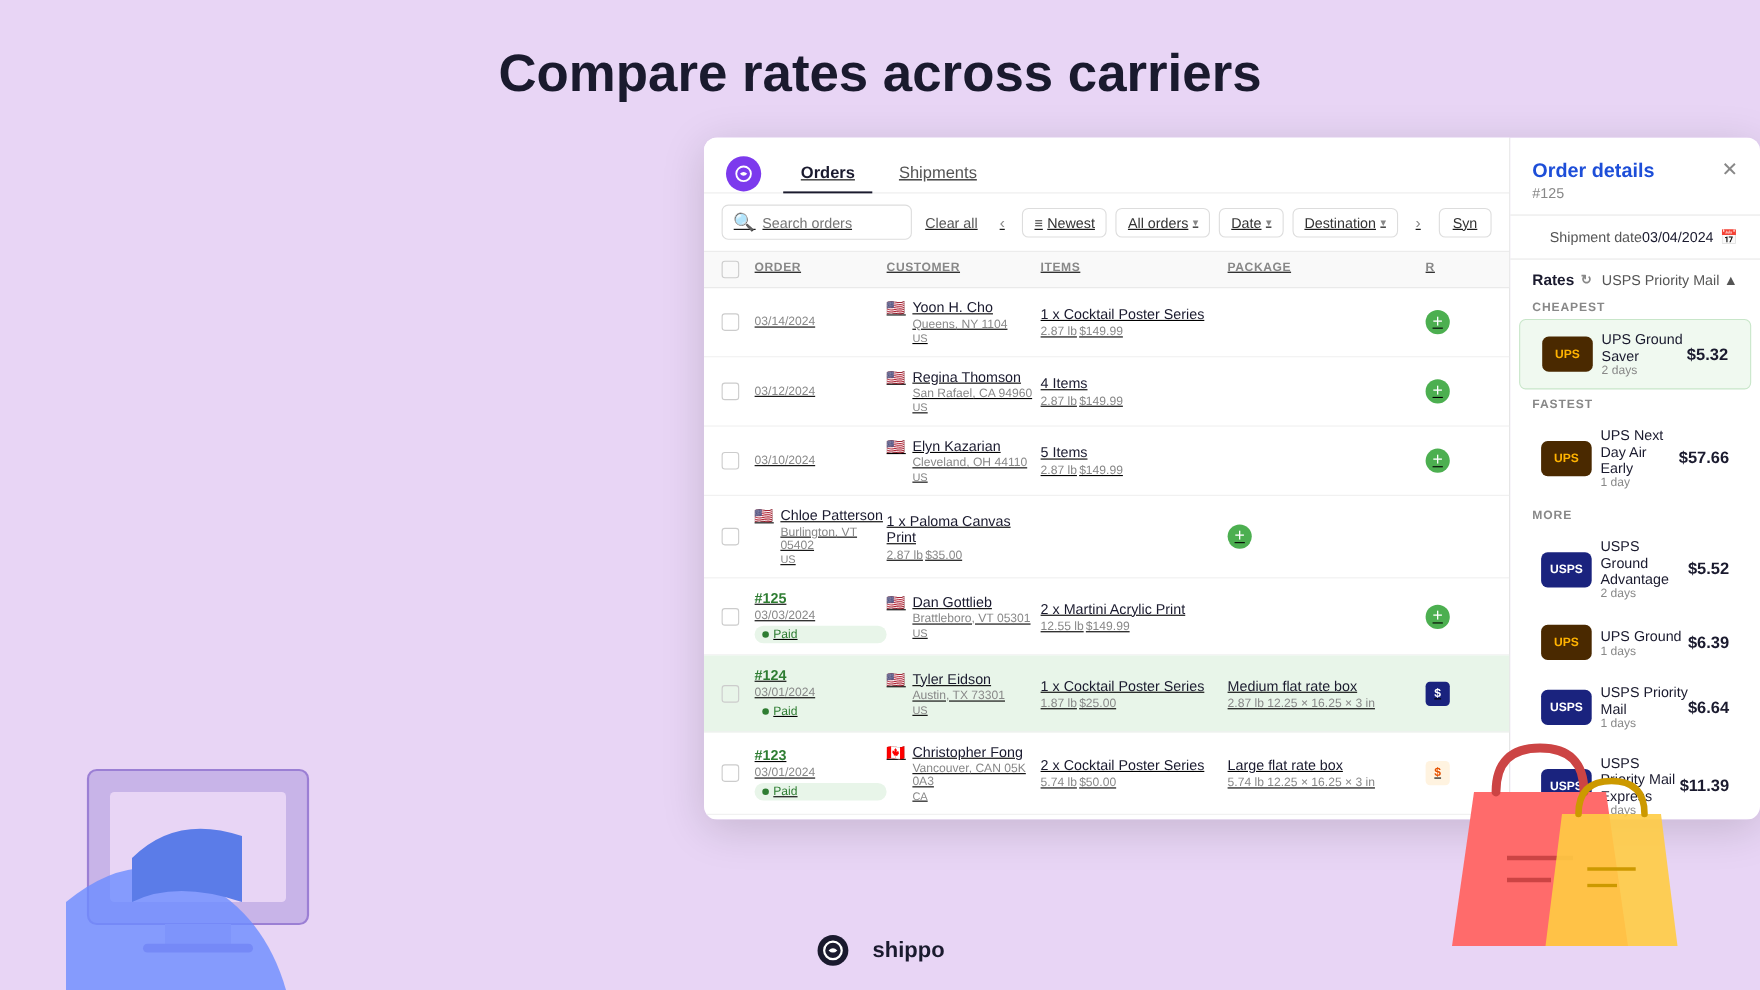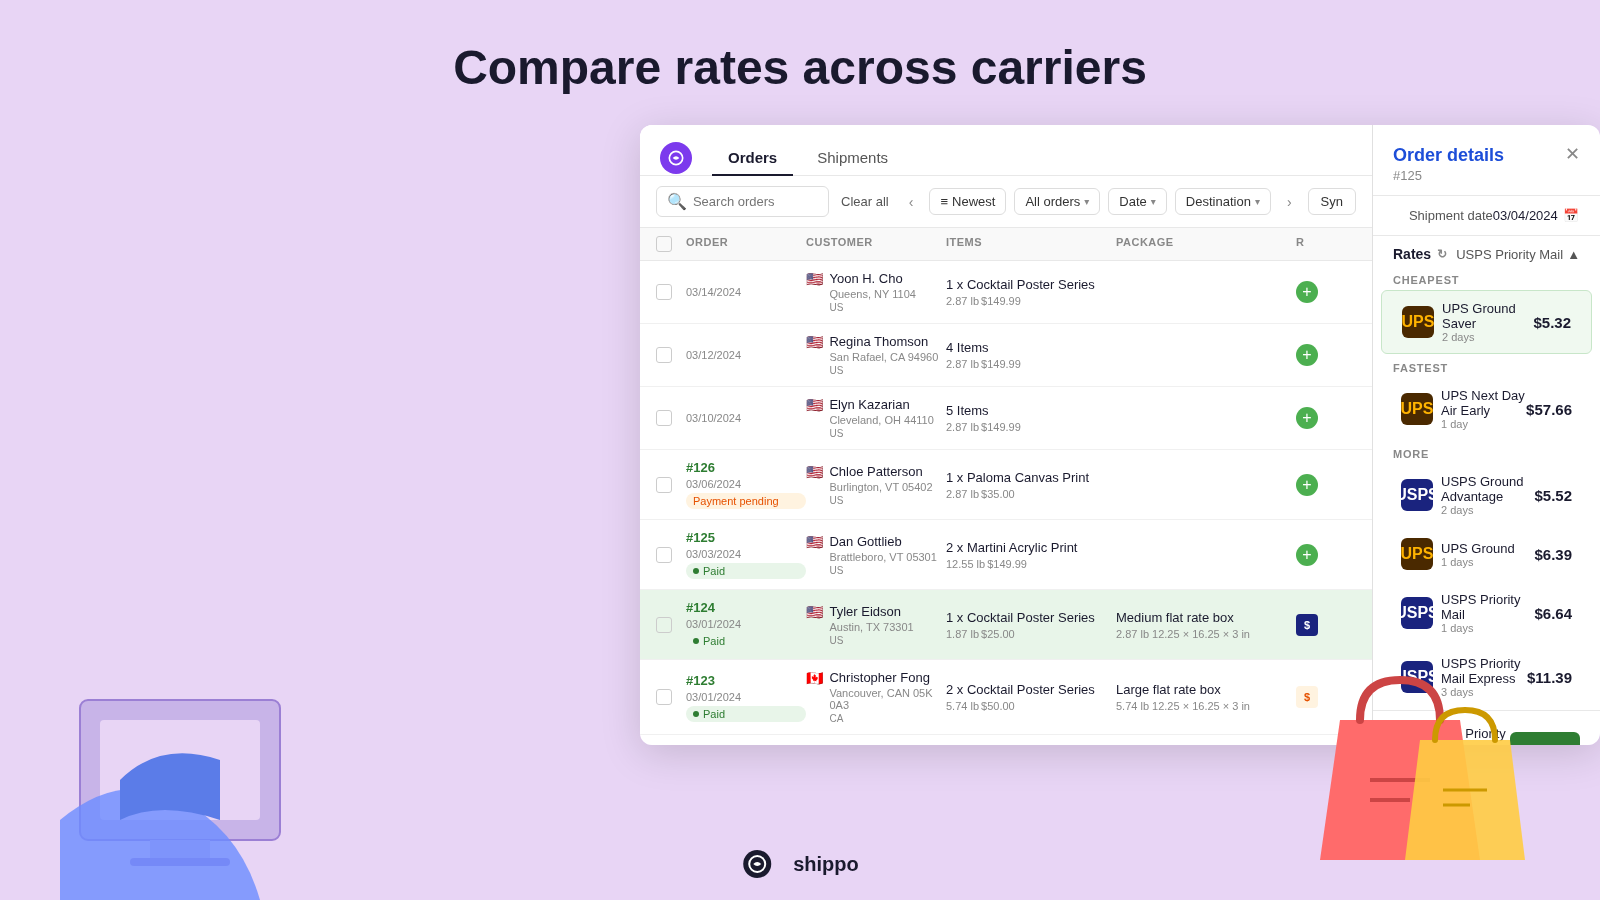--- a/index.html
+++ b/index.html
@@ -36,20 +36,21 @@
       overflow: hidden;
     }
 
     
     .orders-panel {
       width: 788px;
       background: #fff;
       display: flex;
       flex-direction: column;
       border-right: 1px solid #e0e0e0;
+      text-decoration: underline;
     }
 
     
     .nav-tabs {
       display: flex;
       align-items: center;
       padding: 16px 20px 0;
       background: #fff;
       border-bottom: 1px solid #e8e8e8;
       gap: 8px;
@@ -330,27 +331,27 @@
 
     .rate-row.selected { background: #f0f9f0; border: 1px solid #c8e6c9; }
 
     .rate-carrier {
       display: flex;
       align-items: center;
       gap: 8px;
     }
 
     .carrier-logo {
-      width: 32px;
+      width: 46px;
       height: 32px;
       border-radius: 6px;
       display: flex;
       align-items: center;
       justify-content: center;
-      font-size: 16px;
+      font-size: 11px;
       font-weight: 800;
       flex-shrink: 0;
     }
 
     .ups-logo { background: #4a2900; color: #ffb300; }
     .usps-logo { background: #1a237e; color: #fff; }
 
     .carrier-name { font-size: 13px; font-weight: 500; color: #1a1a2e; }
     .carrier-days { font-size: 11px; color: #888; }
 
@@ -557,25 +558,20 @@
         <div></div>
         <div>
             <button class="add-btn">+</button>
           </div>
       </div>
 
       <div class="table-row">
         <div>
             <div class="checkbox"></div>
           </div>
-        <div class="order-info">
-          <span class="order-num">#126</span>
-          <span class="order-date">03/06/2024</span>
-          <span class="badge pending">Payment pending</span>
-        </div>
         <div class="customer-info">
           <span class="flag">🇺🇸</span>
           <div class="customer-details">
             <span class="customer-name">Chloe Patterson</span>
             <span class="customer-loc">Burlington, VT 05402</span>
             <span class="country-code">US</span>
           </div>
         </div>
         <div class="items-info">
           <span class="items-name">1 x  Paloma Canvas Print</span>

